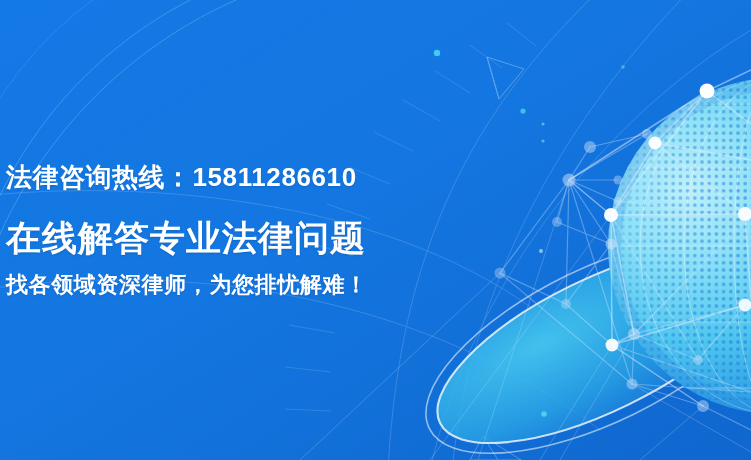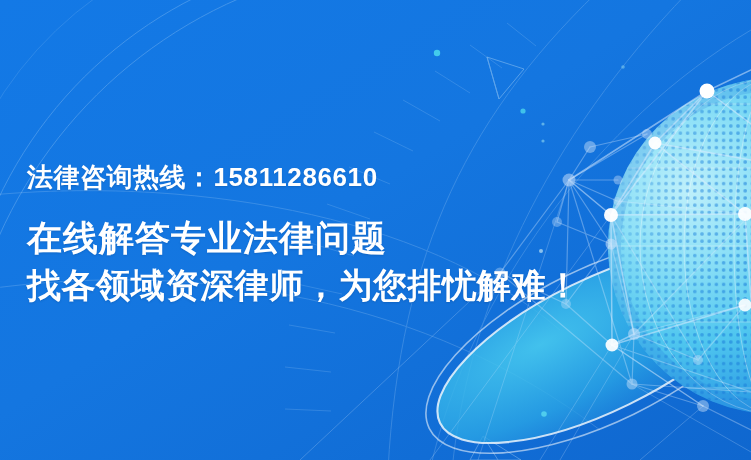--- a/index.html
+++ b/index.html
@@ -18,21 +18,21 @@
   }
   #bg-svg {
     position: absolute;
     inset: 0;
     width: 751px;
     height: 460px;
     display: block;
   }
   #copy-block {
     position: absolute;
-    left: 27px;
+    left: 6px;
     top: 158px;
     z-index: 5;
     color: #ffffff;
   }
   .line {
     white-space: nowrap;
     color: #ffffff;
     text-shadow: 0 1px 2px rgba(3, 52, 110, 0.22);
   }
   .line-hotline {
@@ -49,21 +49,21 @@
   }
   .line-headline {
     font-size: 35px;
     font-weight: bold;
     letter-spacing: 1px;
     line-height: 50px;
     height: 50px;
     margin-top: 17px;
   }
   .line-sub {
-    font-size: 34px;
+    font-size: 22px;
     font-weight: bold;
     letter-spacing: 0.6px;
     line-height: 40px;
     height: 40px;
     margin-top: 2px;
   }
 </style>
 </head>
 <body>
 

